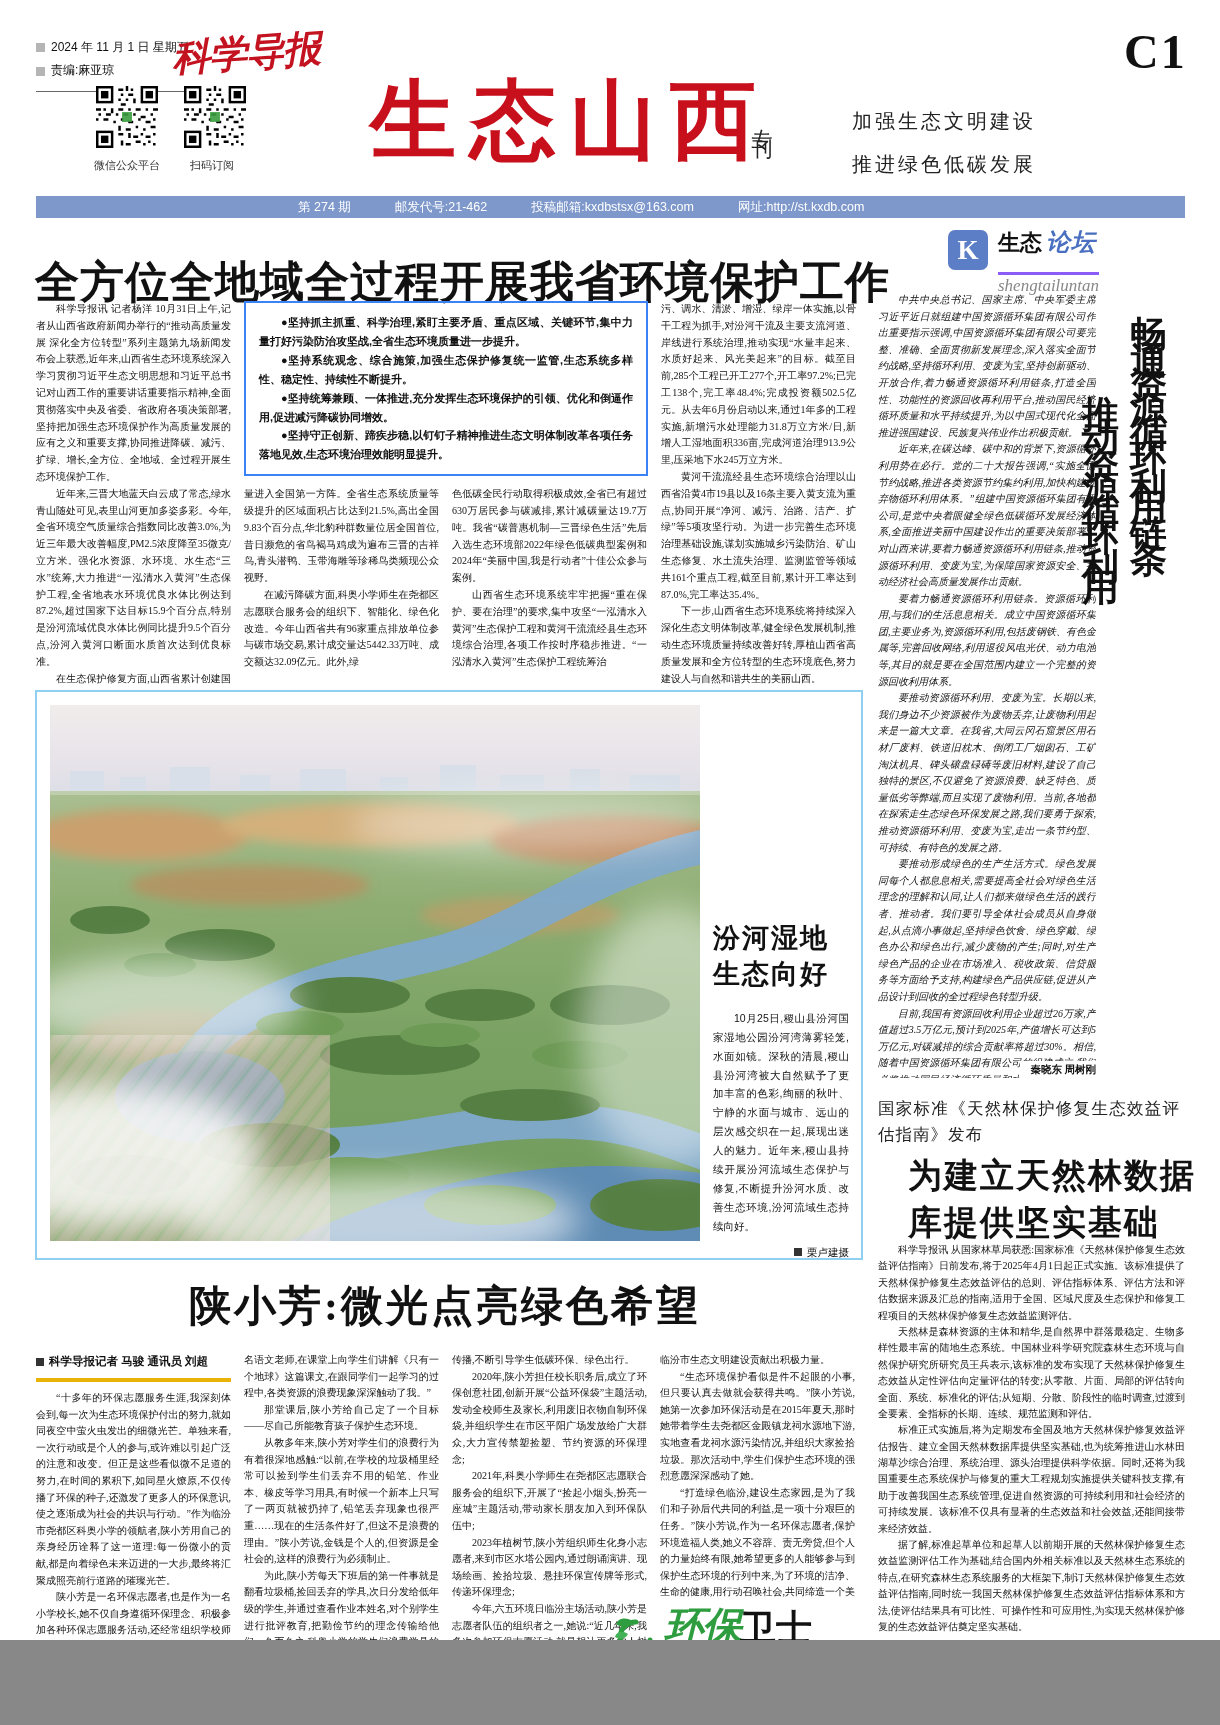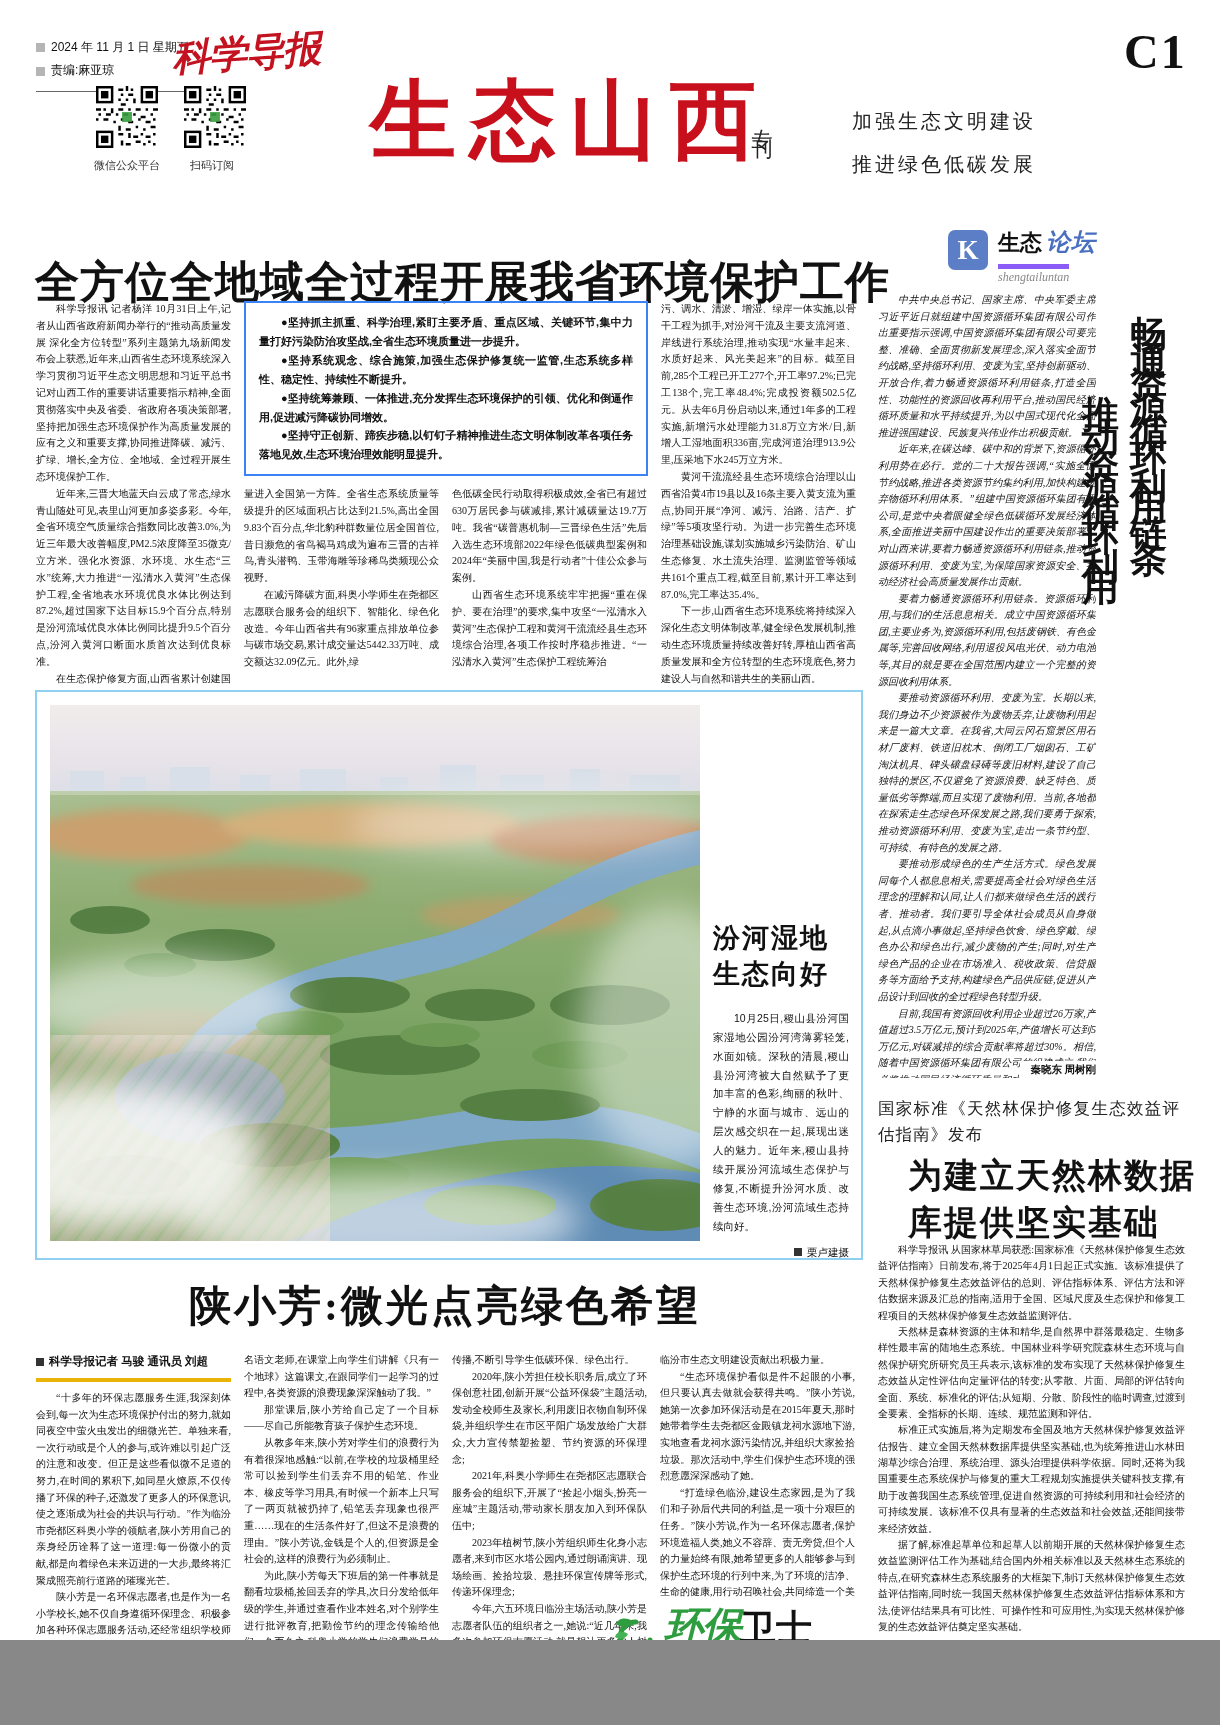--- a/index.html
+++ b/index.html
@@ -67,22 +67,22 @@
   .hbws-cn2{color:#111;font-size:36px;font-weight:900;}
   .hbws-py{color:#777;font-size:15px;font-style:italic;margin-top:-4px;margin-left:28px;}
 
   
   .forum-logo{left:948px;top:230px;display:flex;align-items:flex-start;gap:10px;}
   .k-badge{width:40px;height:40px;background:#5b7ec6;border-radius:7px;color:#fff;
            display:flex;align-items:center;justify-content:center;font-size:27px;font-weight:bold;}
   .forum-name{line-height:1;}
   .forum-cn1{font-family:"Liberation Sans","DejaVu Sans",sans-serif;font-weight:900;font-size:22px;color:#111;}
   .forum-cn2{font-size:24px;font-weight:700;font-style:italic;color:#4a6fc0;letter-spacing:1px;}
-  .forum-py{display:inline-block;border-top:5px solid #8b5cf6;margin-top:10px;padding-top:2px;
-            color:#888;font-style:italic;font-size:12px;}
+  .forum-py{display:inline-block;border-top:3px solid #8b5cf6;margin-top:18px;padding-top:2px;
+            color:#888;font-style:italic;font-size:17px;}
   .forum-article{left:878px;top:292px;width:218px;height:786px;overflow:hidden;
                  font-style:italic;font-size:10px;line-height:1.66;}
   .forum-author{position:absolute;right:0;bottom:0;background:#fff;padding-left:10px;
                 font-weight:bold;font-style:normal;font-size:10.5px;}
   .vhead{writing-mode:vertical-rl;font-size:37px;font-weight:900;letter-spacing:25px;
          line-height:1;white-space:nowrap;}
   .vhead1{left:1130px;top:286px;} .vhead2{left:1082px;top:366px;}
 
   
   .forest-kicker{left:878px;top:1096px;width:302px;font-size:16.5px;line-height:1.6;letter-spacing:1px;color:#222;}
@@ -136,20 +136,26 @@
   <div class="abs qr-label l2">扫码订阅</div>
 
   <div class="abs edition-title">生态山西</div>
   <div class="abs edition-sub">专刊</div>
   <div class="abs slogan">
     <div>加强生态文明建设</div>
     <div>推进绿色低碳发展</div>
   </div>
   <div class="abs page-num">C1</div>
 
+  <div class="abs info-bar">
+    <span>第 274 期</span>
+    <span>邮发代号:21-462</span>
+    <span>投稿邮箱:kxdbstsx@163.com</span>
+    <span>网址:http://st.kxdb.com</span>
+  </div>
 
   <h1 class="abs headline1">全方位全地域全过程开展我省环境保护工作</h1>
 
   <div class="abs story1-cols jt">
     <div class="col195">
       <p>科学导报讯 记者杨洋 10月31日上午,记者从山西省政府新闻办举行的“推动高质量发展 深化全方位转型”系列主题第九场新闻发布会上获悉,近年来,山西省生态环境系统深入学习贯彻习近平生态文明思想和习近平总书记对山西工作的重要讲话重要指示精神,全面贯彻落实中央及省委、省政府各项决策部署,坚持把加强生态环境保护作为高质量发展的应有之义和重要支撑,协同推进降碳、减污、扩绿、增长,全方位、全地域、全过程开展生态环境保护工作。</p>
       <p>近年来,三晋大地蓝天白云成了常态,绿水青山随处可见,表里山河更加多姿多彩。今年,全省环境空气质量综合指数同比改善3.0%,为近三年最大改善幅度,PM2.5浓度降至35微克/立方米。强化水资源、水环境、水生态“三水”统筹,大力推进“一泓清水入黄河”生态保护工程,全省地表水环境优良水体比例达到87.2%,超过国家下达目标15.9个百分点,特别是汾河流域优良水体比例同比提升9.5个百分点,汾河入黄河口断面水质首次达到优良标准。</p>
       <p>在生态保护修复方面,山西省累计创建国家生态文明建设示范区15个,“绿水青山就是金山银山”实践创新基地8个,创建数</p>
     </div>
     <div class="mid">

